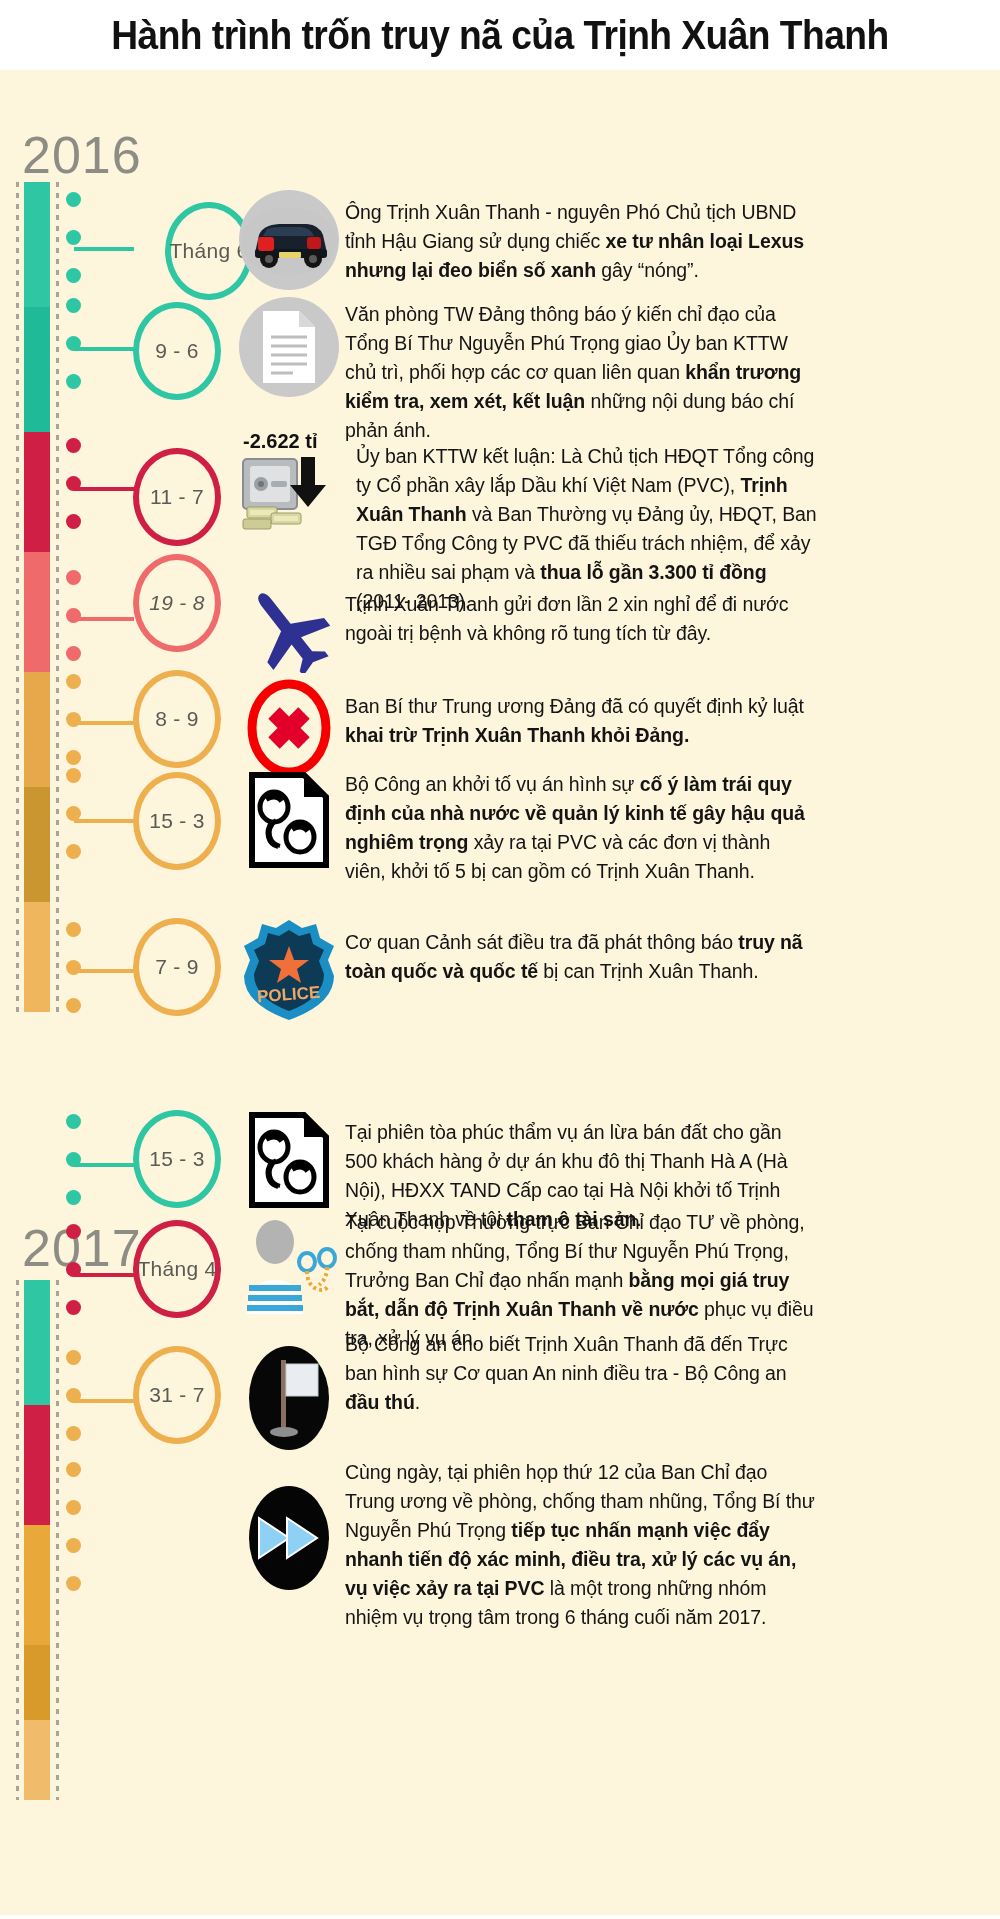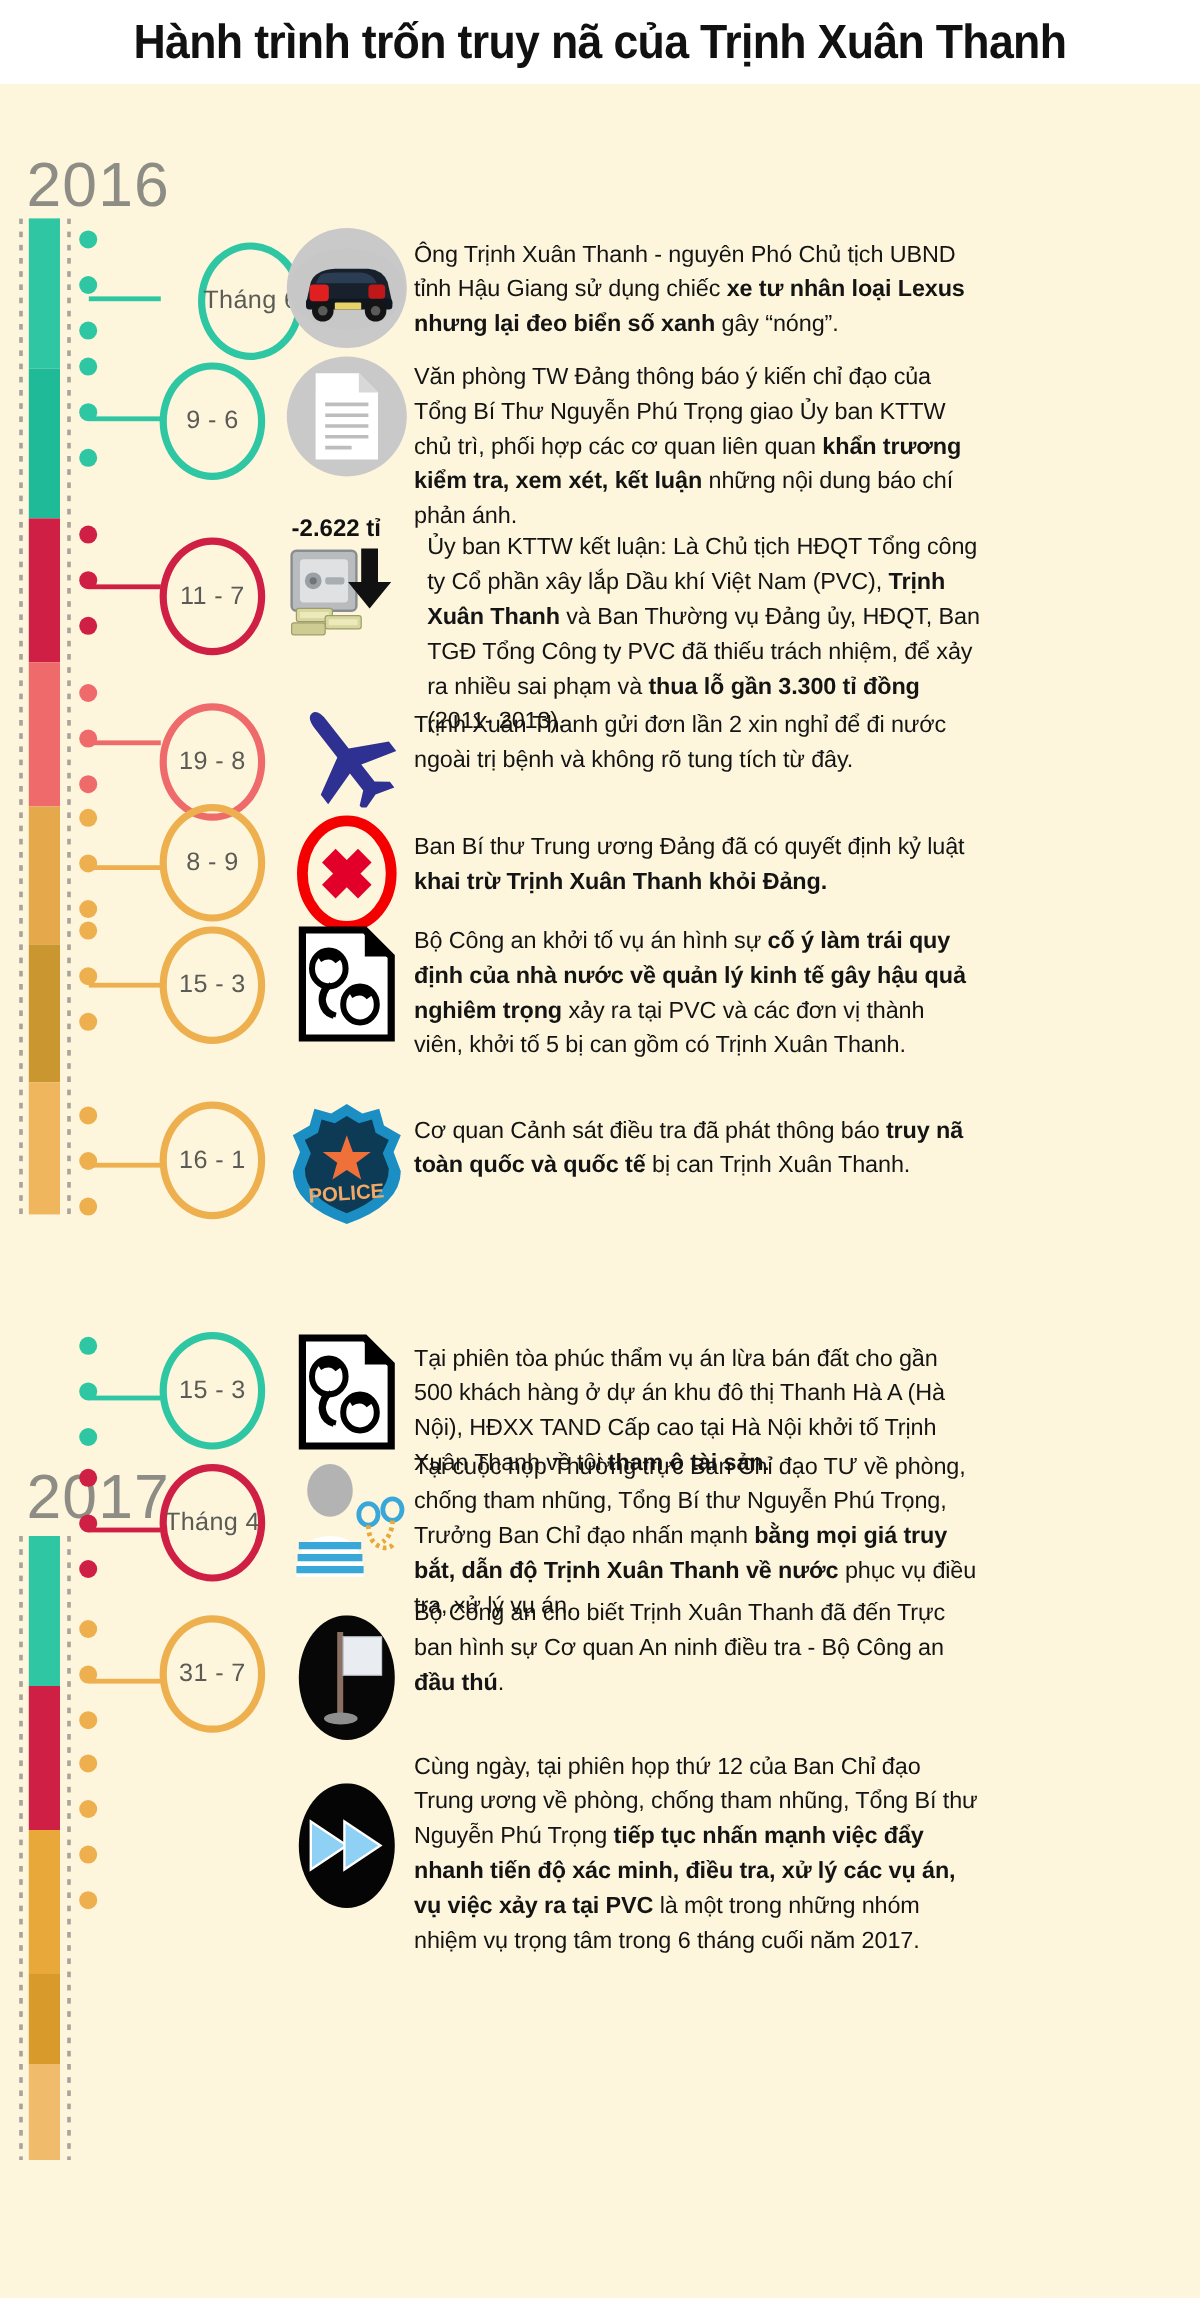--- a/index.html
+++ b/index.html
@@ -273,21 +273,21 @@
             <rect x="6" y="70" width="28" height="10" rx="2" fill="#cfcc93" stroke="#9e9c6a"></rect>
           </g>
         </svg></div>
       </div>
       <div class="money-label" style="left:243px; top:360px;">-2.622 tỉ</div>
       <div class="body-text" style="top:372px;margin-left:11px;">Ủy ban KTTW kết luận: Là Chủ tịch HĐQT Tổng công ty Cổ phần xây lắp Dầu khí Việt Nam (PVC), <b>Trịnh Xuân Thanh</b> và Ban Thường vụ Đảng ủy, HĐQT, Ban TGĐ Tổng Công ty PVC đã thiếu trách nhiệm, để xảy ra nhiều sai phạm và <b>thua lỗ gần 3.300 tỉ đồng</b> (2011- 2013).</div>
       <div class="dot" style="left:66px; top:500px; background:#ef6a6a;"></div>
       <div class="dot" style="left:66px; top:538px; background:#ef6a6a;"></div>
       <div class="dot" style="left:66px; top:576px; background:#ef6a6a;"></div>
       <div class="connector" style="left:74px; top:547px; width:60px; background:#ef6a6a;"></div>
-      <div class="bubble" style="left:133px; top:516px; border-color:#ef6a6a;">
+      <div class="bubble" style="left:133px; top:484px; border-color:#ef6a6a;font-style:italic;">
         <span>19 - 8</span>
       </div>
       <div class="icon-slot" style="left:237px; top:505px;">
         <div>
         <svg width="100" height="96" viewBox="0 0 100 96">
           <g fill="#2f3192" transform="rotate(-38 50 48)">
             <path d="M46 6 q6 0 6 12 v30 l30 16 v10 l-30 -9 v18 l10 8 v6 l-16 -5 l-16 5 v-6 l10 -8 v-18 l-30 9 v-10 l30 -16 v-30 q0 -12 6 -12 z"></path>
           </g>
         </svg></div>
       </div>
@@ -331,21 +331,21 @@
           <path d="M18 28 q10 -6 16 2" stroke="#000" stroke-width="6" fill="none"></path>
           <path d="M44 58 q10 -6 16 2" stroke="#000" stroke-width="6" fill="none"></path>
         </svg></div>
       </div>
       <div class="body-text" style="top:700px;">Bộ Công an khởi tố vụ án hình sự <b>cố ý làm trái quy định của nhà nước về quản lý kinh tế gây hậu quả nghiêm trọng</b> xảy ra tại PVC và các đơn vị thành viên, khởi tố 5 bị can gồm có Trịnh Xuân Thanh.</div>
       <div class="dot" style="left:66px; top:852px; background:#eeb04e;"></div>
       <div class="dot" style="left:66px; top:890px; background:#eeb04e;"></div>
       <div class="dot" style="left:66px; top:928px; background:#eeb04e;"></div>
       <div class="connector" style="left:74px; top:899px; width:60px; background:#eeb04e;"></div>
       <div class="bubble" style="left:133px; top:848px; border-color:#eeb04e;">
-        <span>16 - 1</span>
+        <span>7 - 9</span>
       </div>
       <div class="icon-slot" style="left:237px; top:850px;">
         <div>
         <svg width="98" height="104" viewBox="0 0 98 104">
           <path d="M49 2 L62 10 L76 6 L80 20 L94 28 L88 42 L94 58 Q94 86 49 102 Q4 86 4 58 L10 42 L4 28 L18 20 L22 6 L36 10 Z" fill="#1b8fc4"></path>
           <path d="M49 12 L59 18 L70 15 L73 26 L84 32 L79 43 L84 56 Q84 80 49 93 Q14 80 14 56 L19 43 L14 32 L25 26 L28 15 L39 18 Z" fill="#0d3b55"></path>
           <polygon points="49,28 54,42 69,42 57,51 61,65 49,57 37,65 41,51 29,42 44,42" fill="#f0703a"></polygon>
           <text x="49" y="82" font-family="Liberation Sans, sans-serif" font-size="17" font-weight="bold" fill="#f0a868" text-anchor="middle" transform="rotate(-4 49 82)">POLICE</text>
         </svg></div>
       </div>

